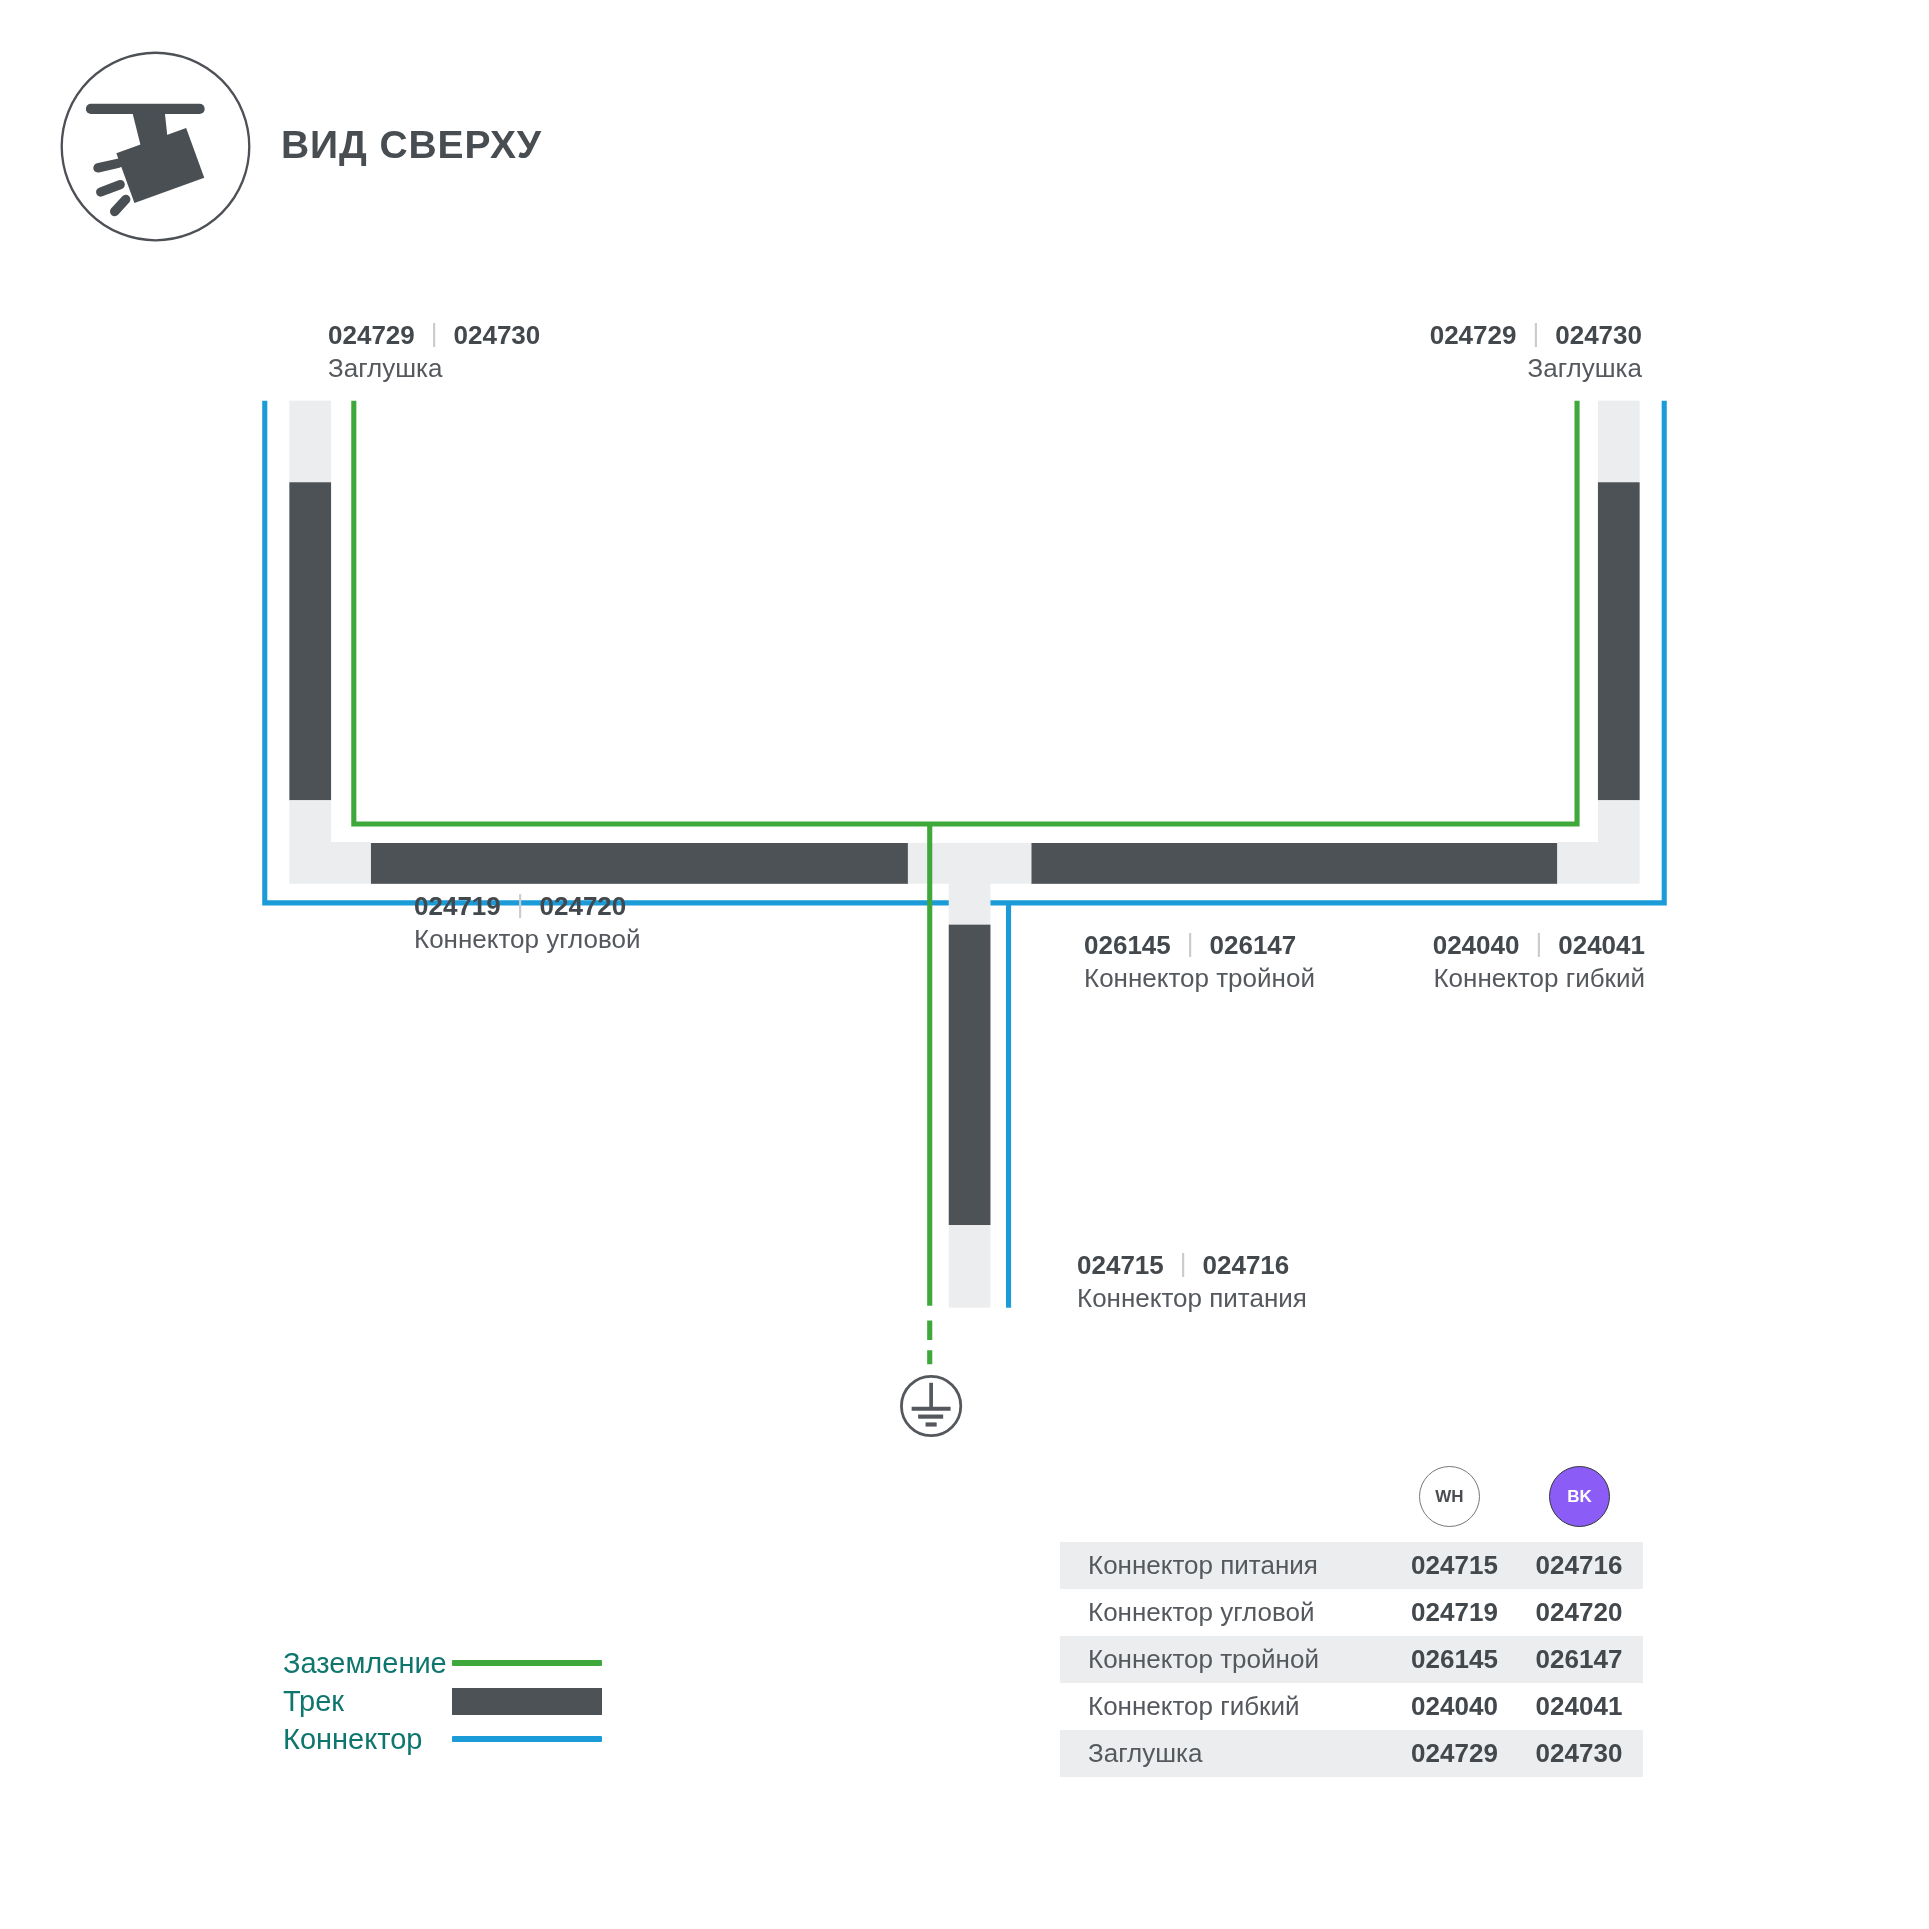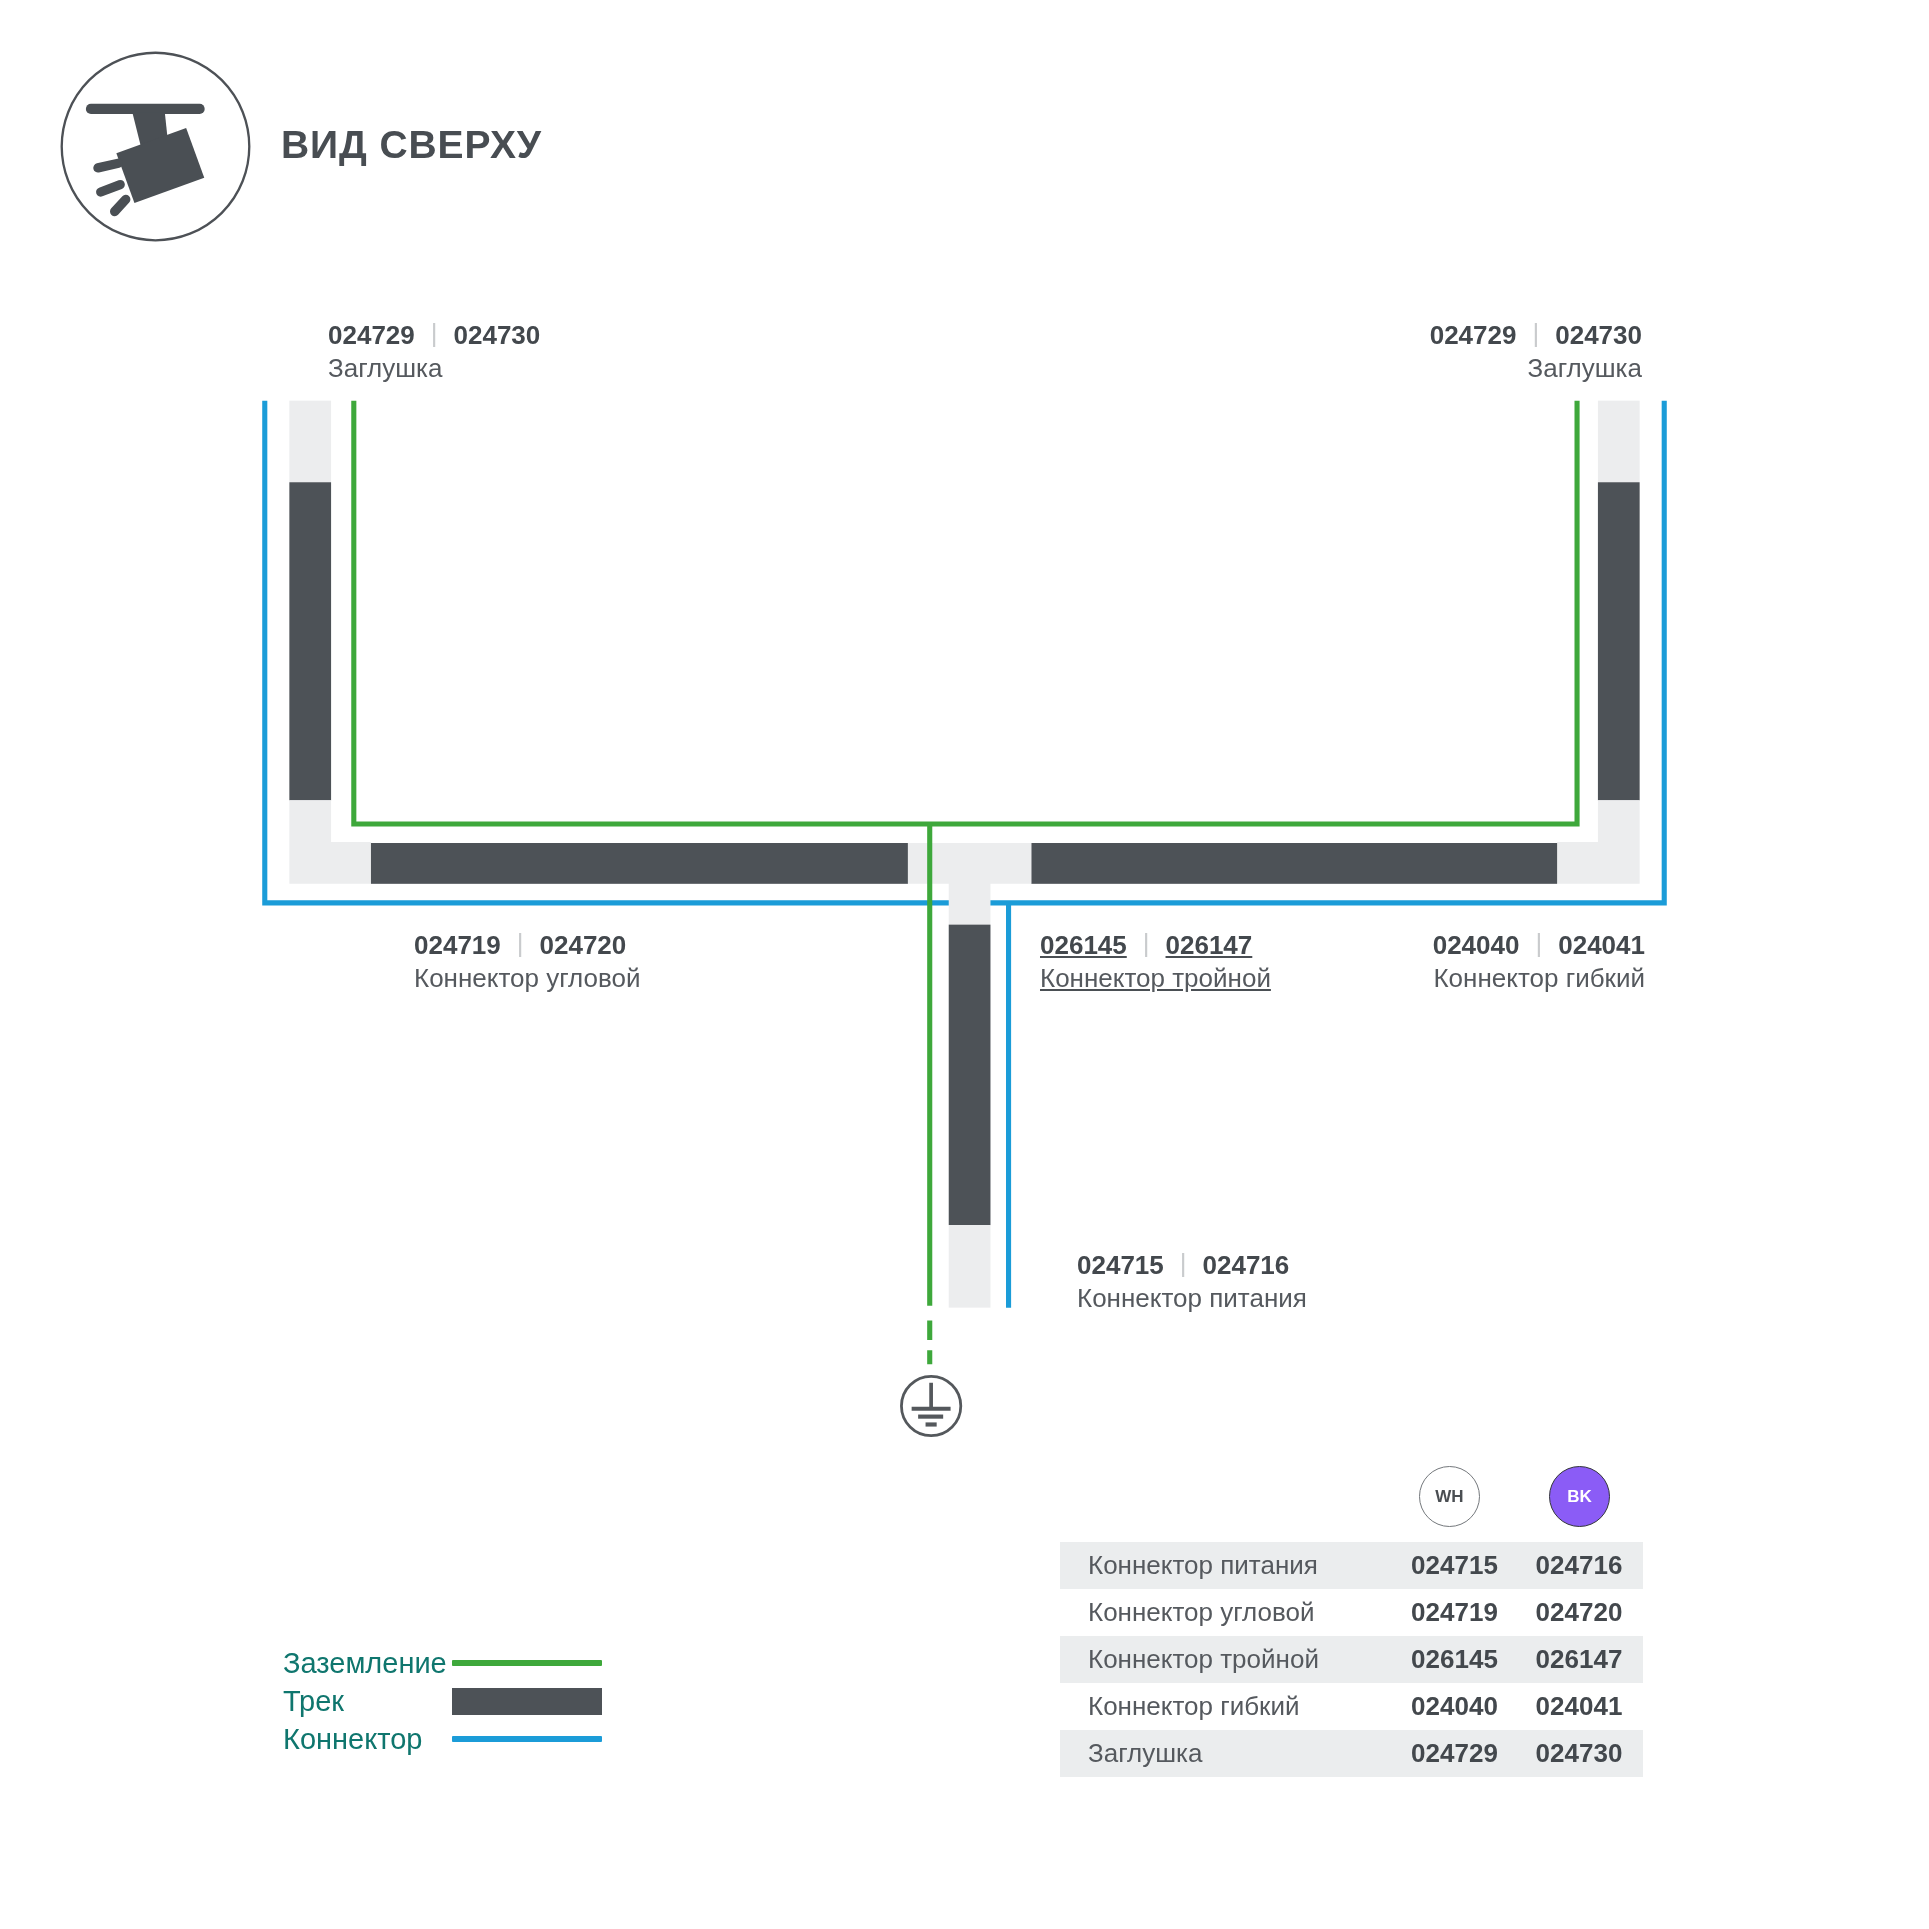--- a/index.html
+++ b/index.html
@@ -111,26 +111,26 @@
   <div class="dlabel" style="left:288px;top:319px;">
     <div class="codes"><span>024729</span><span class="sep">|</span><span>024730</span></div>
     <div class="lname">Заглушка</div>
   </div>
 
   <div class="dlabel right" style="right:287px;top:319px;">
     <div class="codes"><span>024729</span><span class="sep">|</span><span>024730</span></div>
     <div class="lname">Заглушка</div>
   </div>
 
-  <div class="dlabel" style="left:374px;top:929px;">
+  <div class="dlabel" style="left:374px;top:890px;">
     <div class="codes"><span>024719</span><span class="sep">|</span><span>024720</span></div>
     <div class="lname">Коннектор угловой</div>
   </div>
 
-  <div class="dlabel" style="left:1000px;top:929px;text-decoration:underline;">
+  <div class="dlabel" style="left:1044px;top:929px;">
     <div class="codes"><span>026145</span><span class="sep">|</span><span>026147</span></div>
     <div class="lname">Коннектор тройной</div>
   </div>
 
   <div class="dlabel right" style="right:284px;top:929px;">
     <div class="codes"><span>024040</span><span class="sep">|</span><span>024041</span></div>
     <div class="lname">Коннектор гибкий</div>
   </div>
 
   <div class="dlabel" style="left:1037px;top:1249px;">

